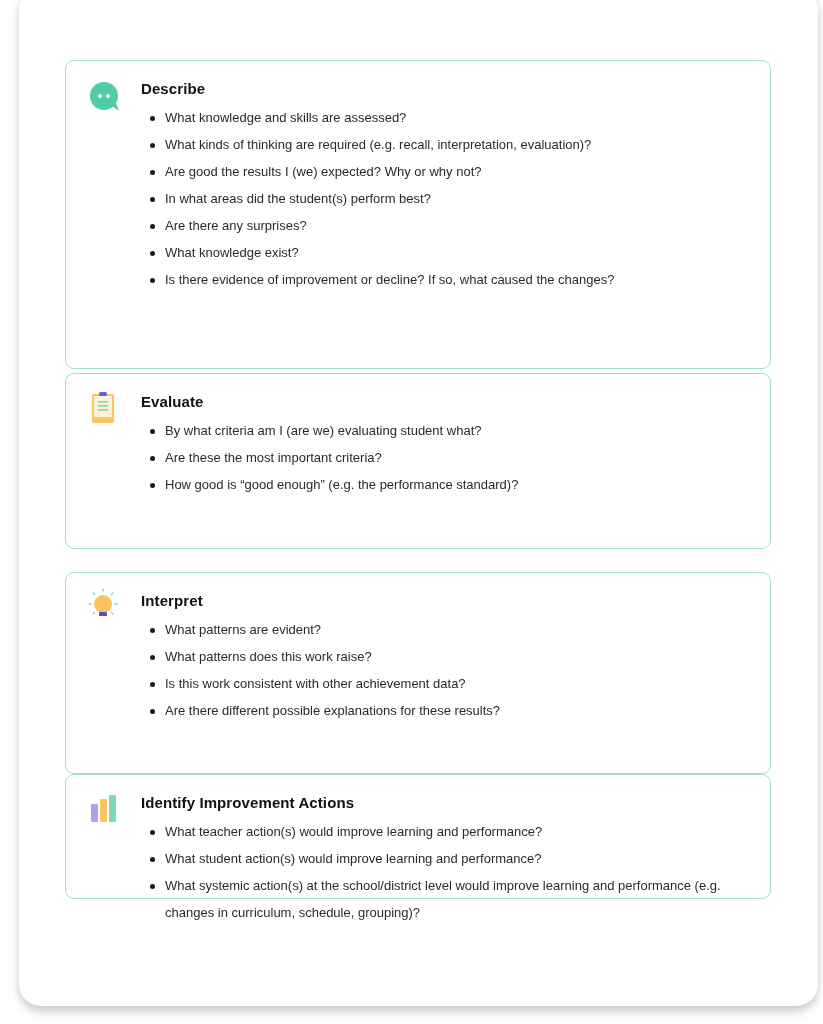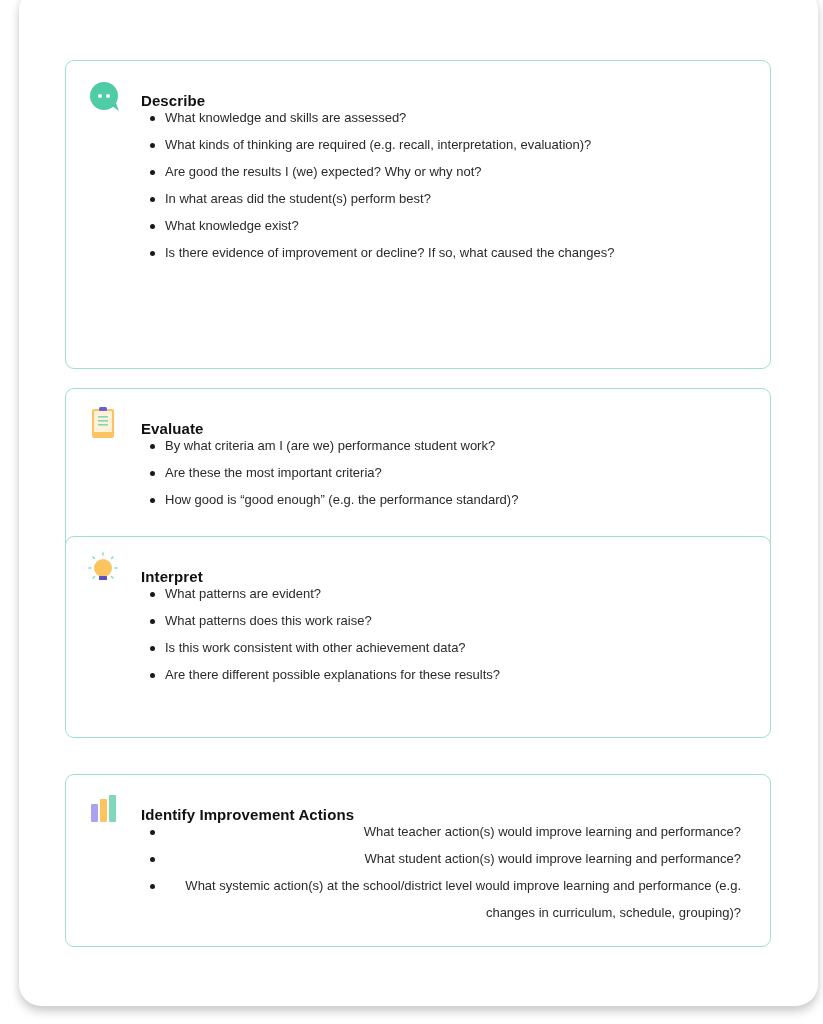--- a/index.html
+++ b/index.html
@@ -38,21 +38,20 @@
       height: 34px;
     }
     .section .title {
       position: absolute;
       left: 75px;
       top: 19px;
       font-size: 15px;
       font-weight: bold;
       color: #111111;
       letter-spacing: 0.1px;
-      margin-top: 12px;
     }
     .section ul {
       position: absolute;
       left: 75px;
       top: 43px;
       margin: 0;
       padding: 0;
       list-style: none;
       width: 600px;
     }
@@ -85,43 +84,44 @@
     <path d="M24 27 L31 32 L28 24 Z" fill="#4fcba5"></path>
     <circle cx="12" cy="17" r="2" fill="#ffffff"></circle>
     <circle cx="20" cy="17" r="2" fill="#ffffff"></circle>
   </svg>
   <div class="title">Describe</div>
   <ul>
     <li>What knowledge and skills are assessed?</li>
     <li>What kinds of thinking are required (e.g. recall, interpretation, evaluation)?</li>
     <li>Are good the results I (we) expected? Why or why not?</li>
     <li>In what areas did the student(s) perform best?</li>
+    <li>Are there any surprises?</li>
     <li>What knowledge exist?</li>
     <li>Is there evidence of improvement or decline? If so, what caused the changes?</li>
   </ul>
 </div>
 
-<div class="section" style="top:388px;height:176px;">
+<div class="section" style="top:373px;height:176px;">
   <svg class="icon" viewBox="0 0 34 34" style="top:16px;left:20px;">
     <rect x="6" y="4" width="22" height="29" rx="2" fill="#fcc461"></rect>
     <rect x="8" y="6" width="18" height="21" rx="1" fill="#fdf1da"></rect>
     <rect x="13" y="2" width="8" height="4" rx="1.5" fill="#6a5fd0"></rect>
     <rect x="12" y="11" width="10" height="1.6" fill="#7fd9b9"></rect>
     <rect x="12" y="15" width="10" height="1.6" fill="#7fd9b9"></rect>
     <rect x="12" y="19" width="10" height="1.6" fill="#7fd9b9"></rect>
   </svg>
   <div class="title">Evaluate</div>
   <ul>
-    <li>By what criteria am I (are we) performance student work?</li>
+    <li>By what criteria am I (are we) evaluating student what?</li>
     <li>Are these the most important criteria?</li>
     <li>How good is “good enough” (e.g. the performance standard)?</li>
   </ul>
 </div>
 
-<div class="section" style="top:536px;height:202px;">
+<div class="section" style="top:572px;height:202px;">
   <svg class="icon" viewBox="0 0 34 34" style="top:14px;left:20px;">
     <circle cx="17" cy="17" r="9" fill="#fcc461"></circle>
     <rect x="13" y="25" width="8" height="4" rx="0.5" fill="#5a4fc4"></rect>
     <g stroke="#7fd9b9" stroke-width="1.4" stroke-linecap="round">
       <line x1="17" y1="2" x2="17" y2="4"></line>
       <line x1="7" y1="6" x2="8.5" y2="7.5"></line>
       <line x1="27" y1="6" x2="25.5" y2="7.5"></line>
       <line x1="3" y1="17" x2="5" y2="17"></line>
       <line x1="29" y1="17" x2="31" y2="17"></line>
       <line x1="7" y1="27" x2="8.5" y2="25.5"></line>
@@ -130,25 +130,25 @@
   </svg>
   <div class="title">Interpret</div>
   <ul>
     <li>What patterns are evident?</li>
     <li>What patterns does this work raise?</li>
     <li>Is this work consistent with other achievement data?</li>
     <li>Are there different possible explanations for these results?</li>
   </ul>
 </div>
 
-<div class="section" style="top:774px;height:173px;">
+<div class="section" style="top:774px;height:125px;">
   <svg class="icon" viewBox="0 0 34 34" style="top:16px;left:22px;">
     <rect x="3" y="13" width="7" height="18" rx="1" fill="#a9a3ef"></rect>
     <rect x="12" y="8" width="7" height="23" rx="1" fill="#fcc461"></rect>
     <rect x="21" y="4" width="7" height="27" rx="1" fill="#7fd9b9"></rect>
   </svg>
   <div class="title">Identify Improvement Actions</div>
-  <ul style="width:600px;text-align:right;">
+  <ul style="width:600px;">
     <li>What teacher action(s) would improve learning and performance?</li>
     <li>What student action(s) would improve learning and performance?</li>
     <li>What systemic action(s) at the school/district level would improve learning and performance (e.g. changes in curriculum, schedule, grouping)?</li>
   </ul>
 </div>
 
 </body></html>

